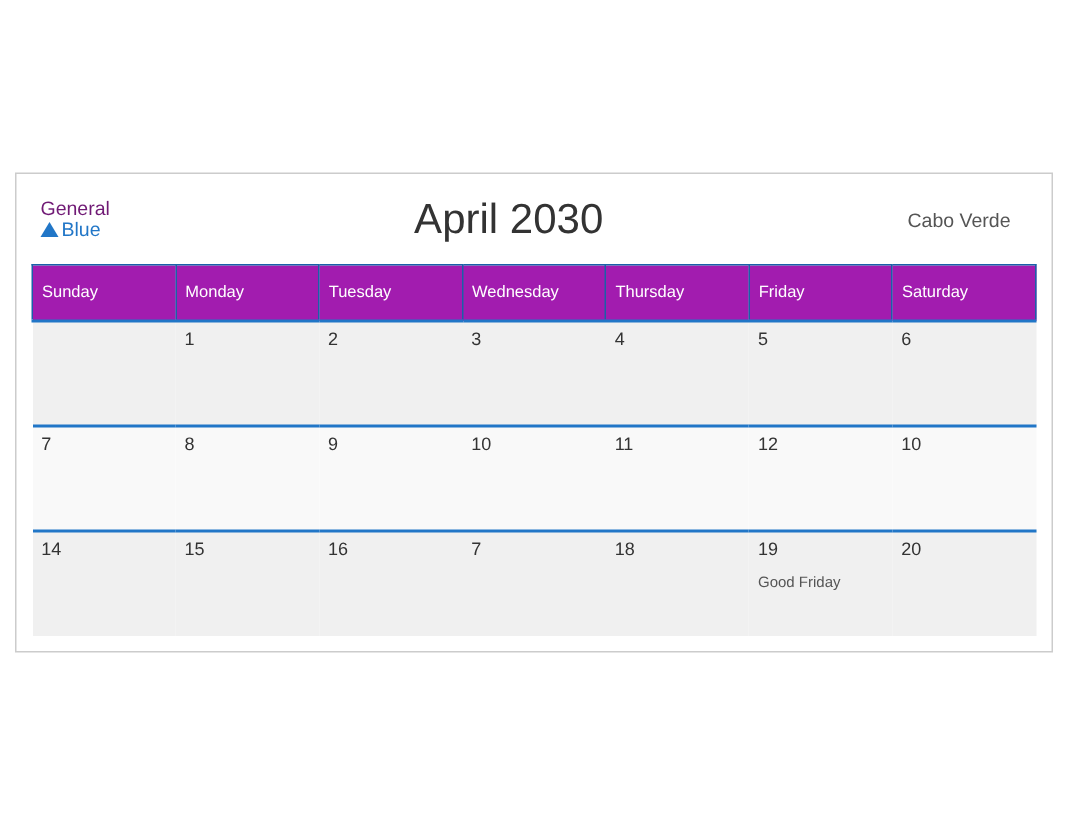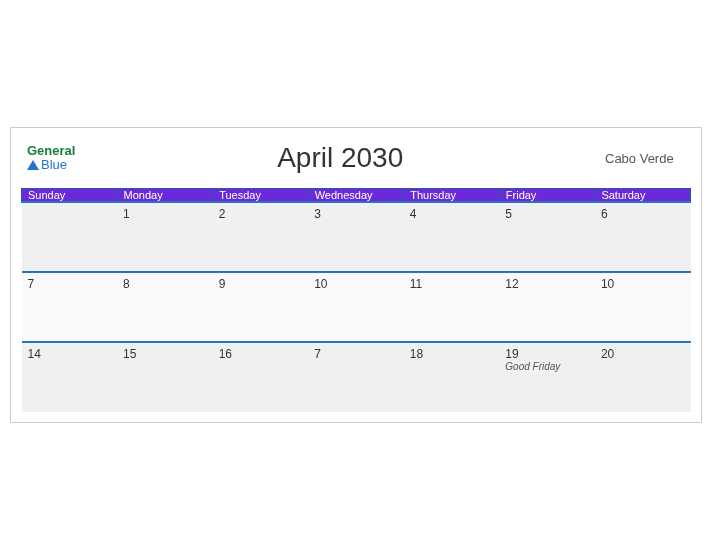--- a/index.html
+++ b/index.html
@@ -25,22 +25,22 @@
       margin-bottom: 10px;
       padding: 4px 6px;
     }
     .logo {
       display: flex;
       flex-direction: column;
       line-height: 1.1;
     }
     .logo-general {
       font-size: 13px;
-      color: #15803d;
-      font-weight: bold;
+      color: #701a75;
+      font-weight: normal;
       text-align: right;
     }
     .logo-blue {
       font-size: 13px;
       color: #2176c7;
       font-weight: normal;
       display: flex;
       align-items: center;
       gap: 2px;
     }
@@ -62,26 +62,26 @@
     .calendar-region {
       font-size: 13px;
       color: #555;
       min-width: 80px;
     }
     .calendar-grid {
       width: 100%;
       border-collapse: collapse;
     }
     .calendar-grid th {
-      background: #6d28d9;
+      background: #a21caf;
       color: #fff;
       font-size: 11px;
       font-weight: normal;
       text-align: left;
-      padding: 0 6px;
+      padding: 12px 6px;
       border: 1px solid #1a60a8;
     }
     .calendar-grid td {
       border-top: 2px solid #2176c7;
       border-left: none;
       border-right: none;
       border-bottom: none;
       vertical-align: top;
       padding: 4px 6px;
       width: calc(100% / 7);
@@ -96,22 +96,21 @@
     }
     .day-number {
       font-size: 12px;
       color: #333;
       display: block;
     }
     .day-event {
       font-size: 10px;
       color: #555;
       display: block;
-      margin-top: 0;
-      font-style: italic;
+      margin-top: 10px;
     }
   </style>
 </head>
 <body>
 
 <div class="calendar-container">
   <div class="calendar-header">
     <div class="logo">
       <span class="logo-general">General</span>
       <span class="logo-blue">

